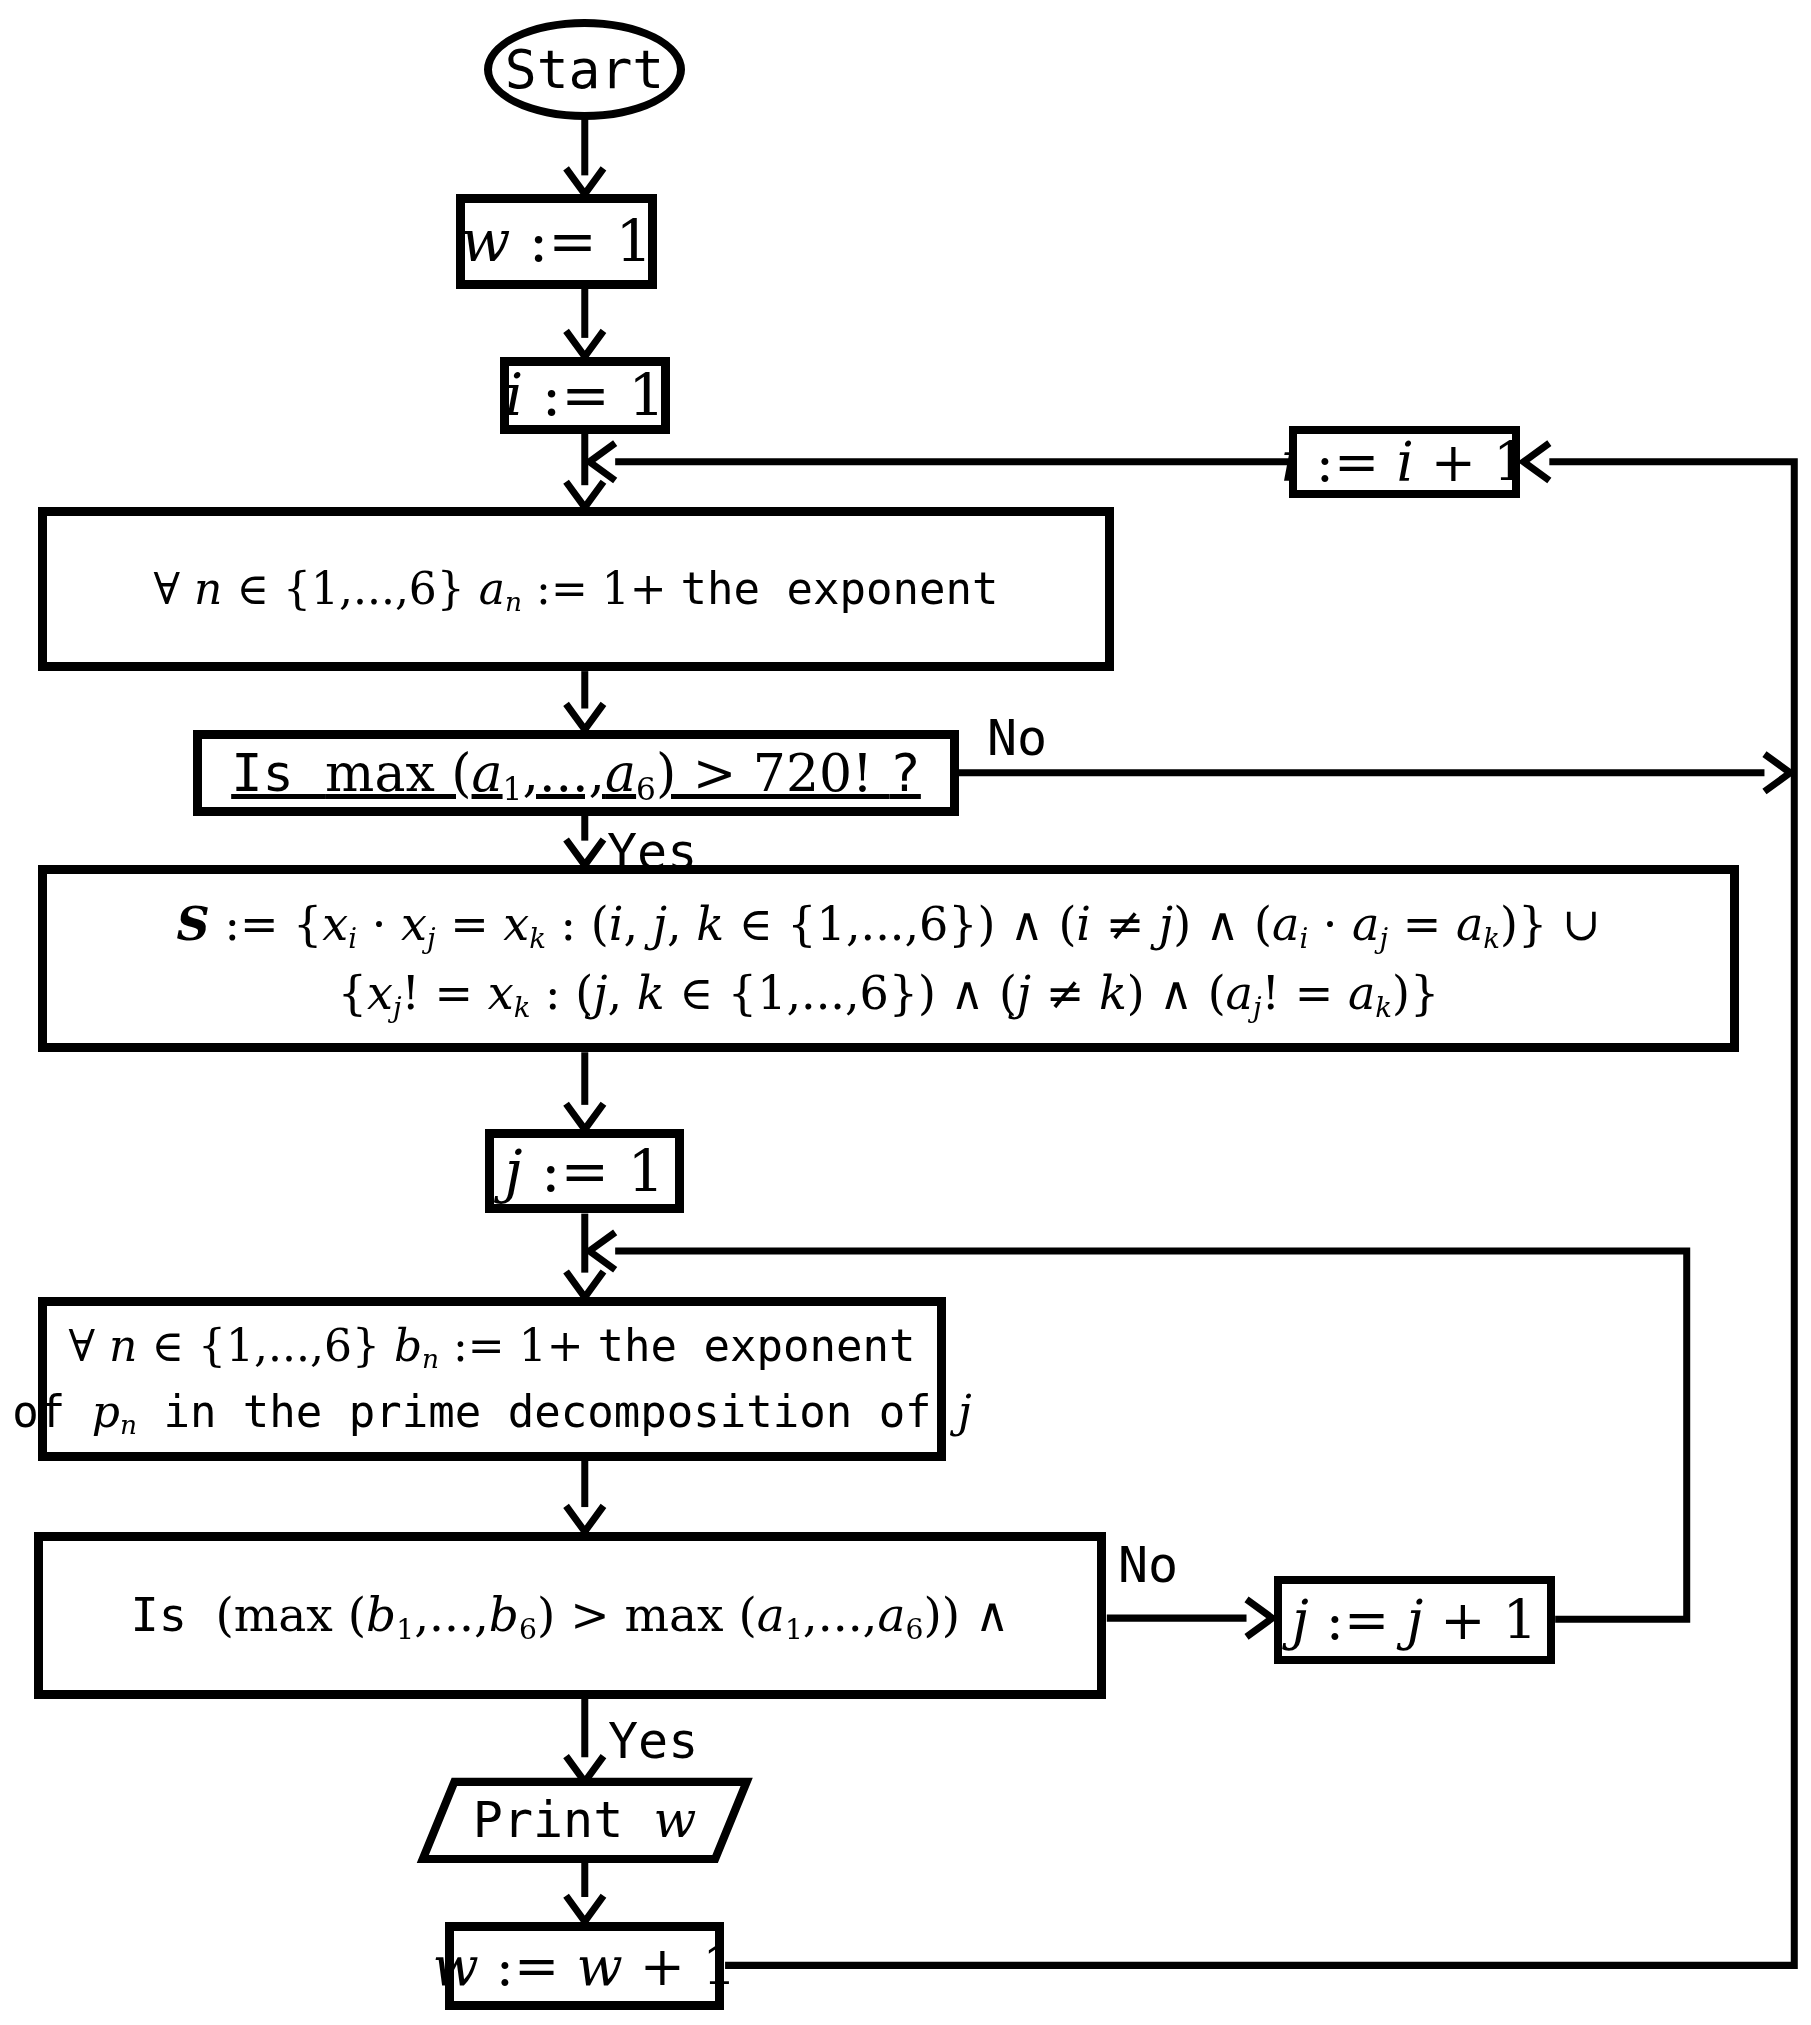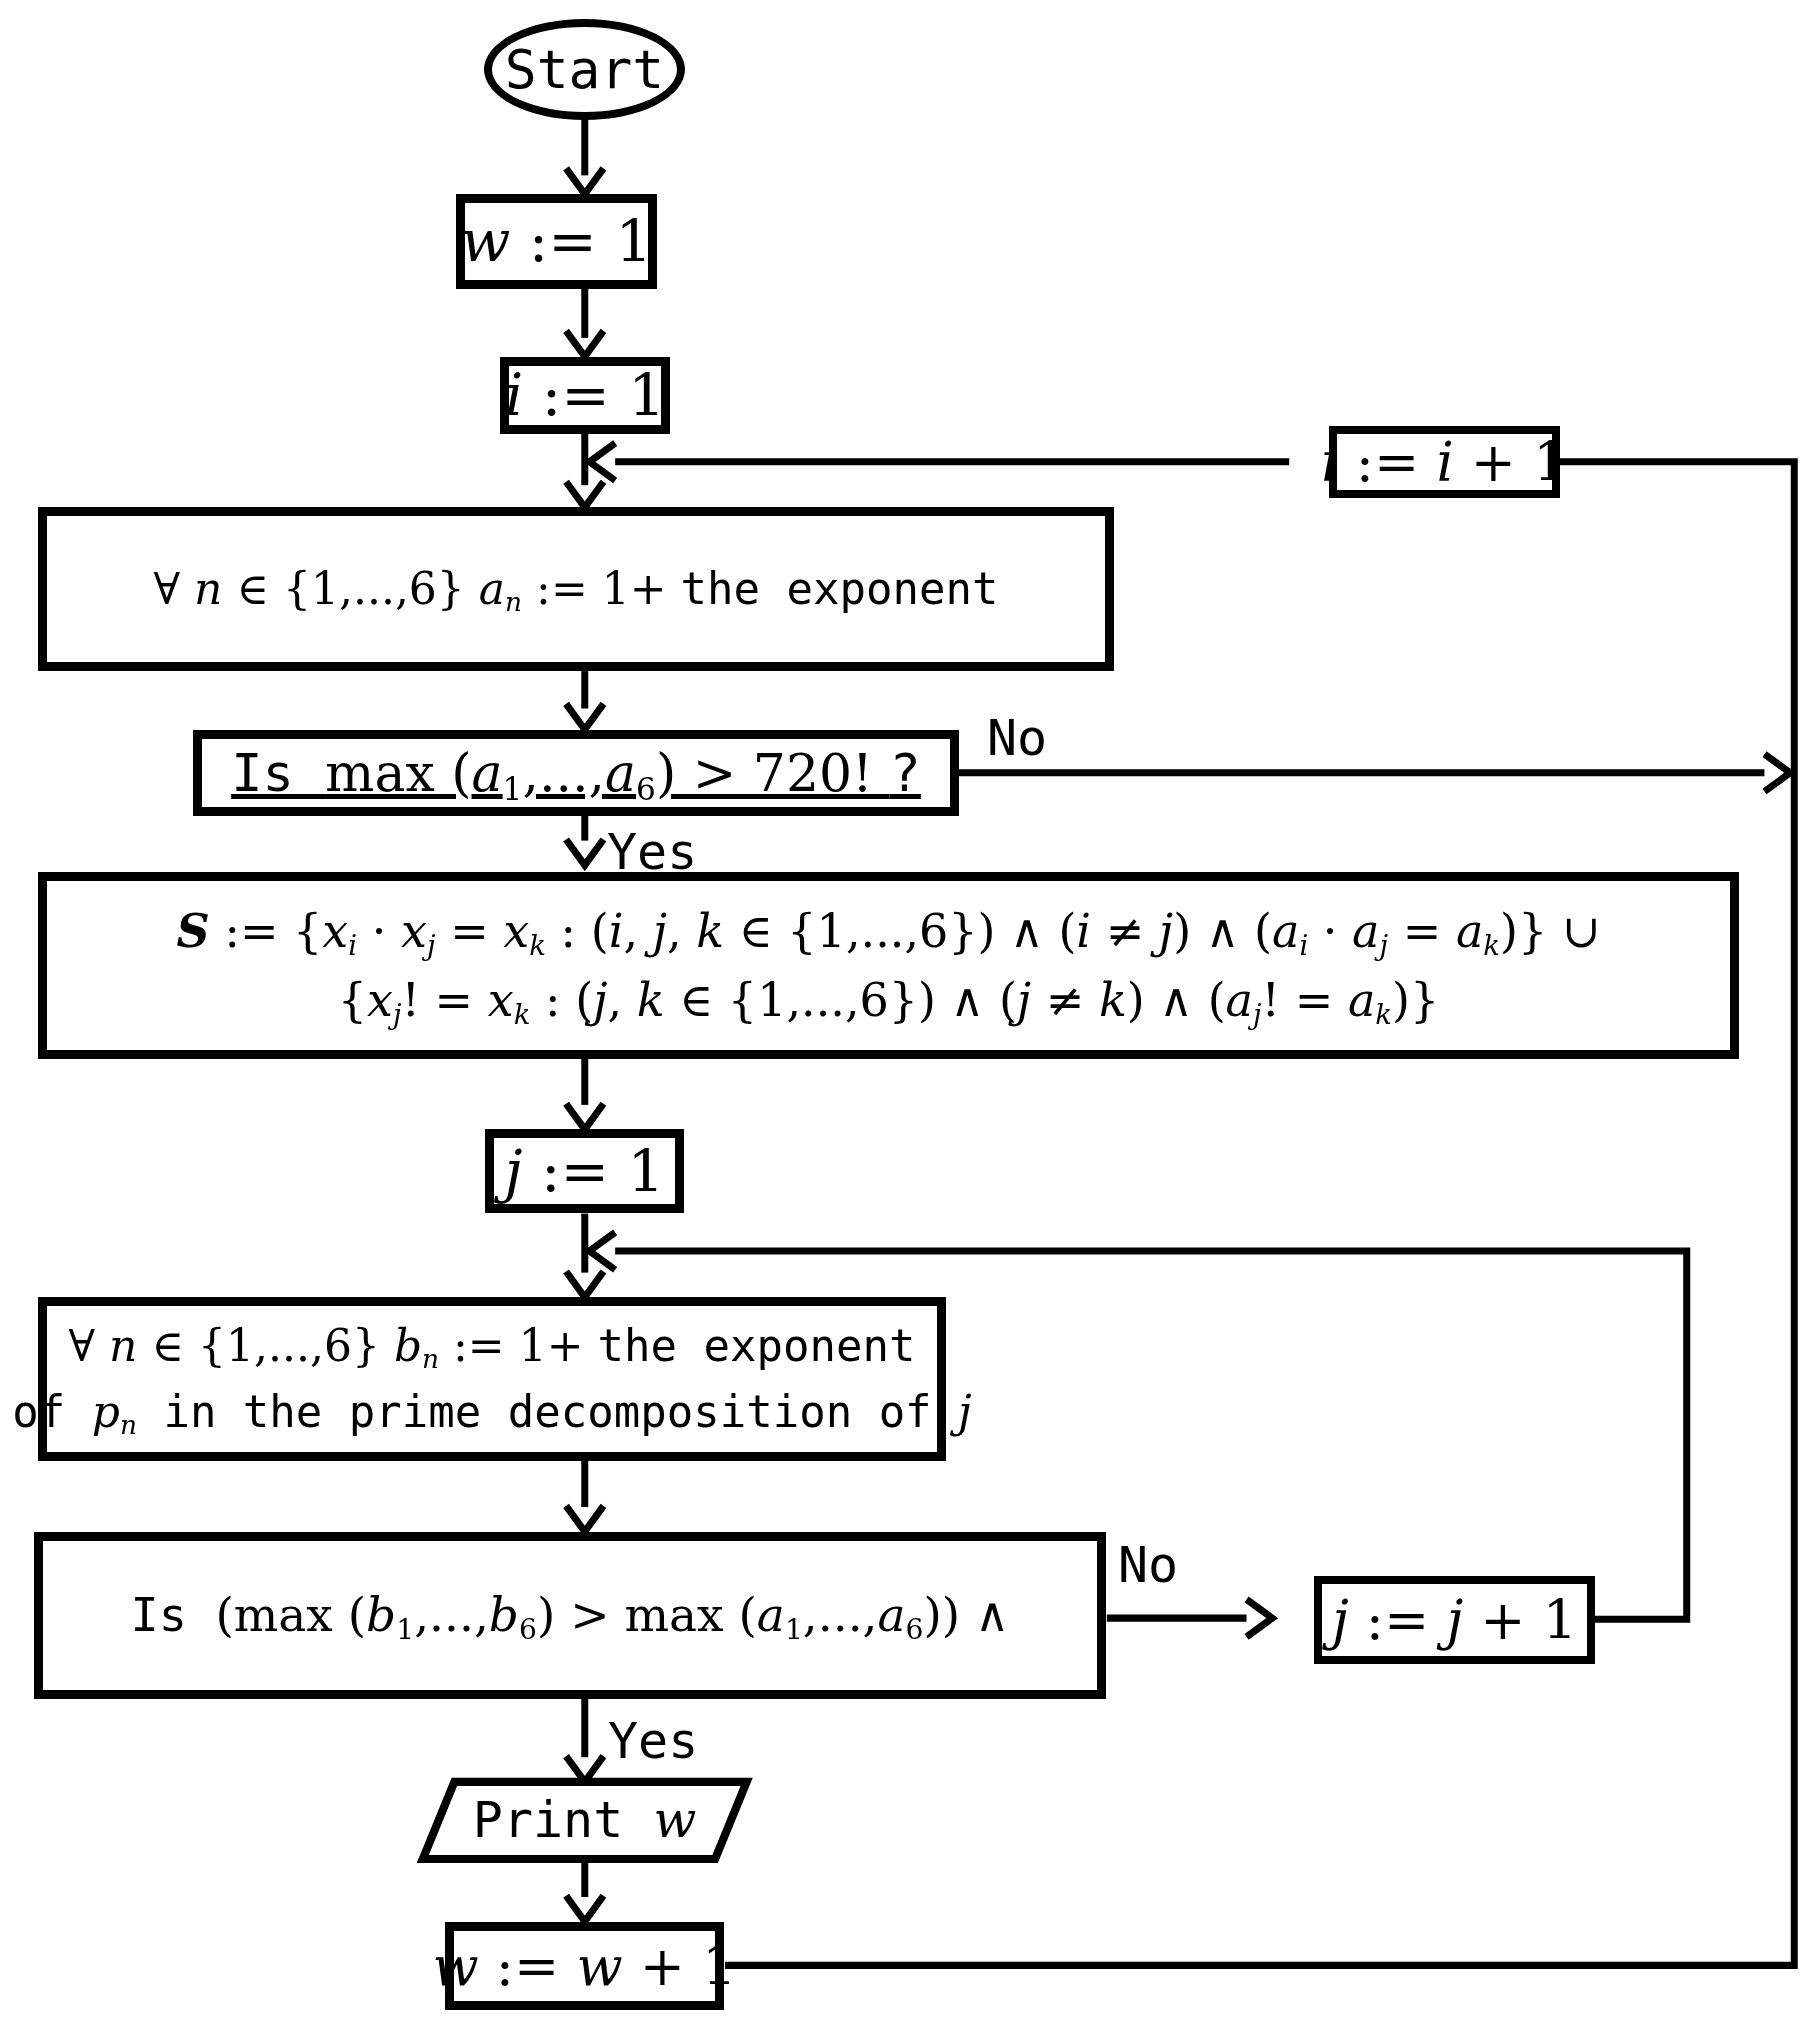--- a/index.html
+++ b/index.html
@@ -13,25 +13,25 @@
   .tline{white-space:nowrap;line-height:1.5;}
   .lbl{position:absolute;z-index:2;white-space:nowrap;
        font-family:"DejaVu Sans Mono","Liberation Mono",monospace;font-size:50px;}
   .k-tt{font-family:"DejaVu Sans Mono","Liberation Mono",monospace;}
   .k-rm{font-family:"DejaVu Serif","DejaVu Sans",serif;font-style:normal;}
   .k-it{font-family:"DejaVu Serif","DejaVu Sans",serif;font-style:italic;}
   .k-cal{font-family:"DejaVu Serif","DejaVu Sans",serif;font-style:italic;font-weight:600;}
   sub{font-size:0.6em;line-height:0;vertical-align:-0.28em;}
   .fs-start{font-size:53px;}
   .fs-assign{font-size:58px;}
-  .fs-inc{font-size:54px;margin-left:40px;}
+  .fs-inc{font-size:54px;}
   .fs-big{font-size:44px;}
   .fs-dec1{font-size:52px;text-decoration:underline;}
   .fs-dec2{font-size:47px;}
-  .fs-s{font-size:46px;margin-top:7px;}
+  .fs-s{font-size:46px;}
   .fs-io{font-size:50px;}
   .fs-w1{font-size:54px;}
 </style>
 </head>
 <body>
 
 <div id="canvas">
 
   <svg id="wires" width="1812" height="2025" viewBox="0 0 3099 3464" fill="none" stroke="#000000" stroke-width="12">
 

